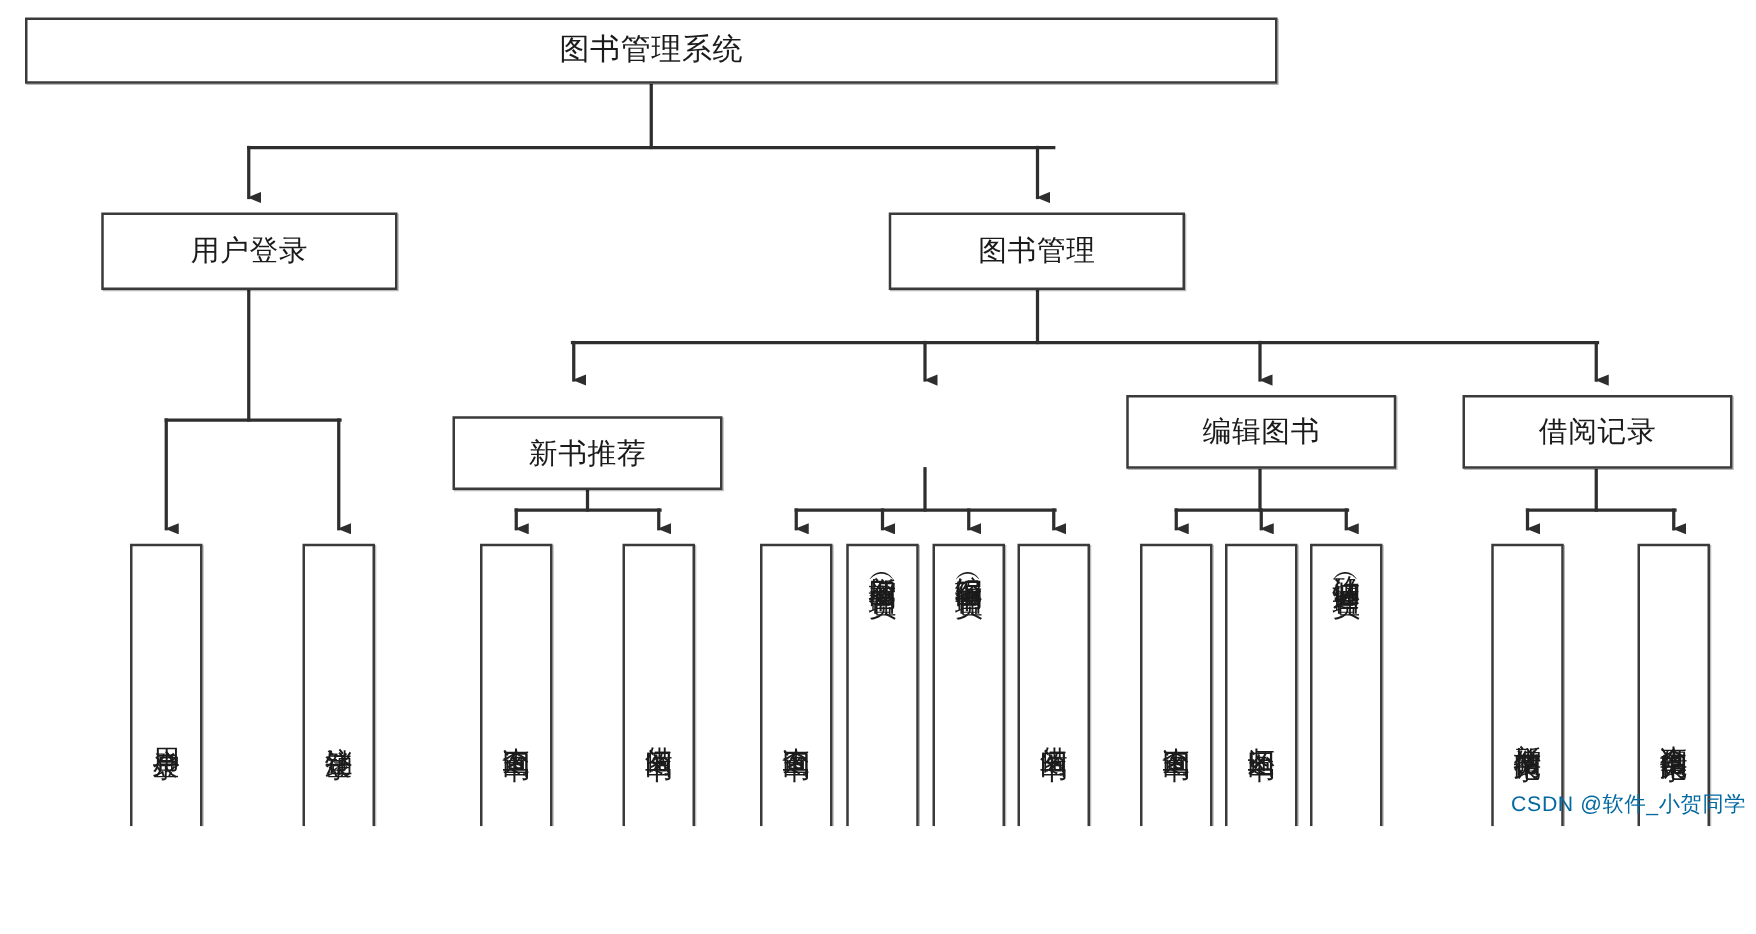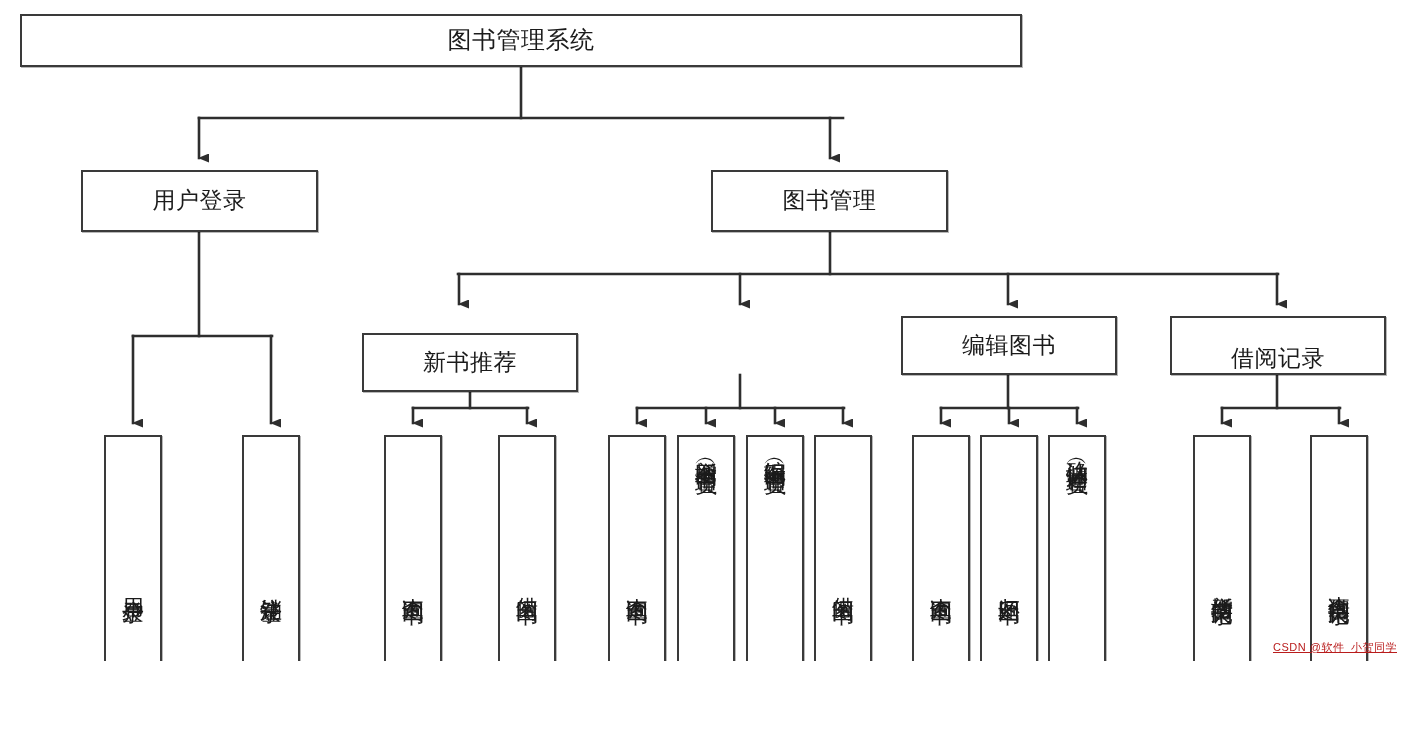--- a/index.html
+++ b/index.html
@@ -67,25 +67,24 @@
   }
   .node.vert.centered {
     align-items: center;
     padding-top: 0;
   }
   
   #watermark {
     position: absolute;
     right: 8px;
     bottom: 6px;
-    font-size: 11px;
-    color: #b91c1c;
+    font-size: 17px;
+    color: #0369a1;
     white-space: nowrap;
     letter-spacing: 0.5px;
-    text-decoration: underline;
   }
 </style>
 </head>
 <body>
 
 <div id="diagram-root">
 
   <svg id="edge-layer" viewBox="0 0 1405 747" width="1405" height="747" xmlns="http://www.w3.org/2000/svg">
     <defs>
       <marker id="arrowhead" markerWidth="9" markerHeight="11" refX="4.5" refY="10" orient="auto" markerUnits="userSpaceOnUse">
@@ -150,21 +149,21 @@
 
   <div class="node horiz" style="left:362px; top:333px; width:216px; height:59px;">
     <span class="node-label">新书推荐</span>
   </div>
 
 
   <div class="node horiz" style="left:901px; top:316px; width:216px; height:59px;">
     <span class="node-label">编辑图书</span>
   </div>
 
-  <div class="node horiz" style="left:1170px; top:316px; width:216px; height:59px;align-items:flex-end;">
+  <div class="node horiz" style="left:1170px; top:316px; width:216px; height:59px;">
     <span class="node-label">借阅记录</span>
   </div>
 
   <div class="node vert centered" style="left:104px; top:435px; width:58px; height:298px;">
     <span class="node-label">用户登录</span>
   </div>
 
   <div class="node vert centered" style="left:242px; top:435px; width:58px; height:298px;">
     <span class="node-label">注销登录</span>
   </div>

